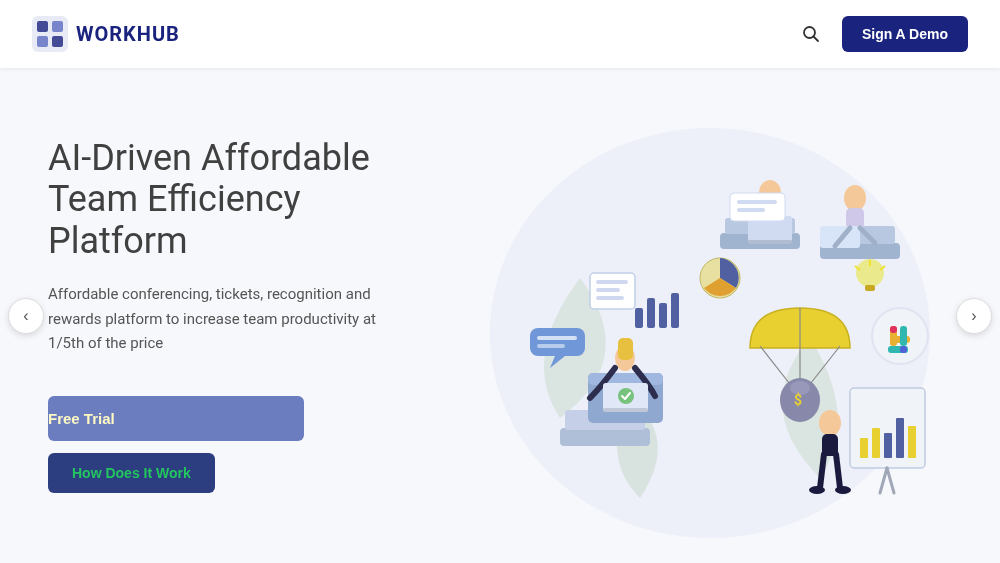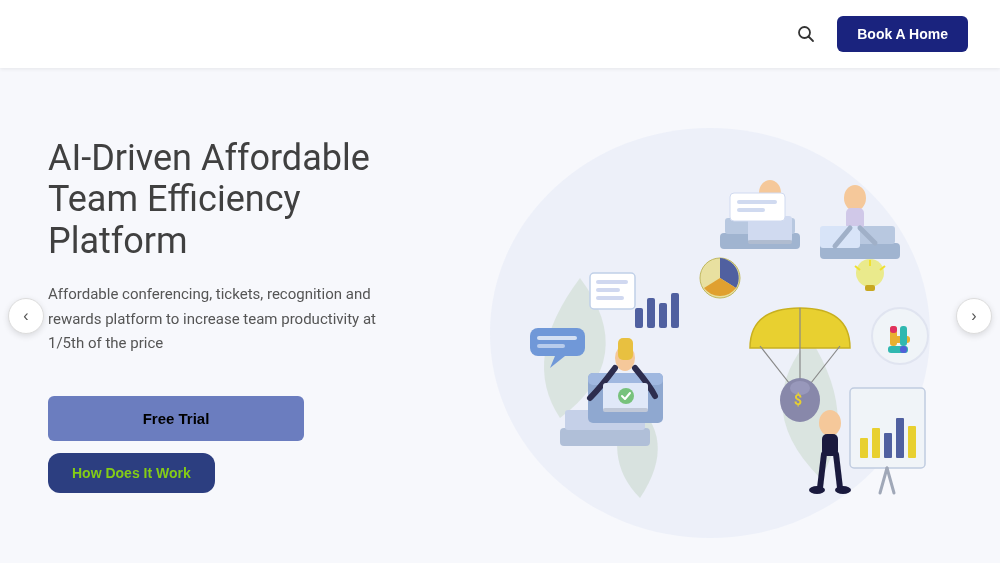--- a/index.html
+++ b/index.html
@@ -125,35 +125,35 @@
       max-width: 340px;
     }
     .hero-buttons {
       display: flex;
       flex-direction: column;
       gap: 12px;
       align-items: flex-start;
     }
     .btn-free-trial {
       background: #6b7dbf;
-      color: #000000;
+      color: #fef9c3;
       border: none;
       border-radius: 6px;
       padding: 14px 0;
       width: 256px;
       font-size: 15px;
       font-weight: 600;
       cursor: pointer;
-      text-align: center;
+      text-align: left;
     }
     .btn-how-it-works {
       background: #2c3e80;
-      color: #84cc16;
+      color: #22c55e;
       border: none;
-      border-radius: 12px;
+      border-radius: 6px;
       padding: 12px 24px;
       font-size: 14px;
       font-weight: 600;
       cursor: pointer;
     }
 
     
     .hero-illustration {
       position: absolute;
       right: 40px;
@@ -190,30 +190,40 @@
     
     .illustration-svg {
       width: 100%;
       height: 100%;
     }
   </style>
 </head>
 <body>
 
 <nav class="navbar">
+  <a class="logo" href="#">
+    <svg class="logo-icon" viewBox="0 0 36 36" fill="none" xmlns="http://www.w3.org/2000/svg">
+      <rect width="36" height="36" rx="6" fill="#e8eaf6"></rect>
+      <rect x="5" y="5" width="11" height="11" rx="2" fill="#1a237e" opacity="0.8"></rect>
+      <rect x="20" y="5" width="11" height="11" rx="2" fill="#5c6bc0" opacity="0.8"></rect>
+      <rect x="5" y="20" width="11" height="11" rx="2" fill="#5c6bc0" opacity="0.8"></rect>
+      <rect x="20" y="20" width="11" height="11" rx="2" fill="#1a237e" opacity="0.8"></rect>
+    </svg>
+    <span class="logo-text">WORKHUB</span>
+  </a>
 
 
   <div class="nav-right">
     <button class="search-icon-btn">
       <svg width="18" height="18" viewBox="0 0 18 18" fill="none">
         <circle cx="7.5" cy="7.5" r="5.5" stroke="#333" stroke-width="1.8"></circle>
         <line x1="11.5" y1="11.5" x2="16" y2="16" stroke="#333" stroke-width="1.8" stroke-linecap="round"></line>
       </svg>
     </button>
-    <button class="btn-book">Book A Home</button>
+    <button class="btn-book">Sign A Demo</button>
   </div>
 </nav>
 
 <section class="hero">
 
   <button class="carousel-arrow carousel-arrow-left">
     <span>‹</span>
   </button>
 
   <div class="hero-content">

